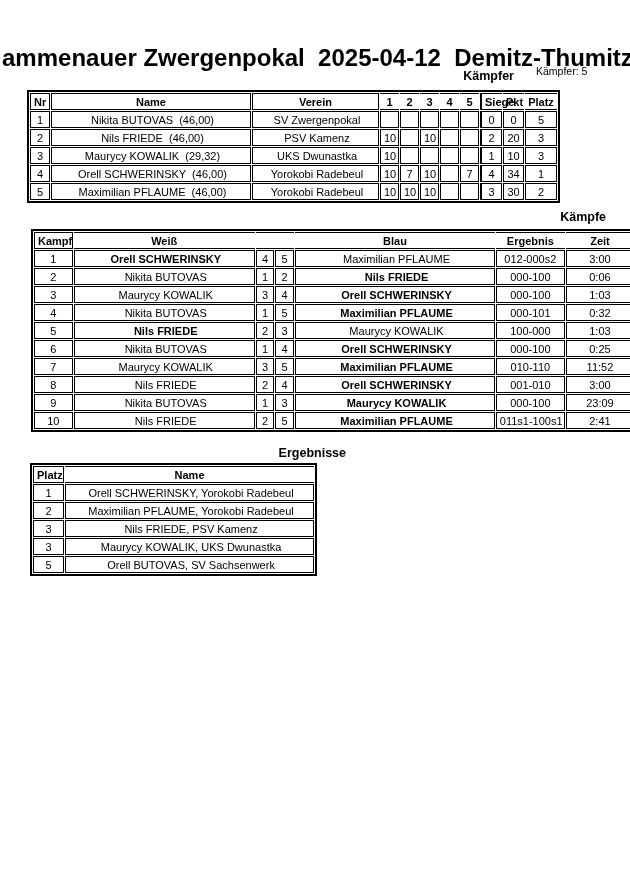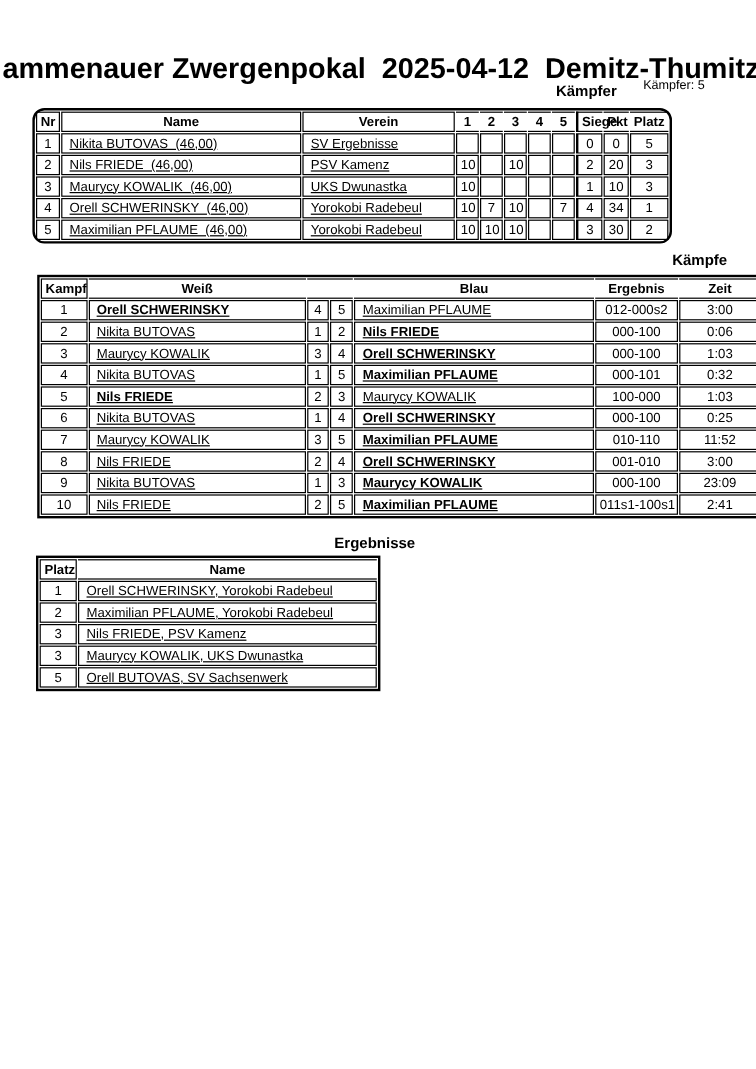--- a/index.html
+++ b/index.html
@@ -25,27 +25,27 @@
     position:absolute;border-collapse:separate;border-spacing:1px;
     border:2px solid #000;background:#fff;table-layout:fixed;
     font-size:11px;line-height:14px;
   }
   table.sheet td,table.sheet th{
     box-sizing:border-box;height:17px;border:1px solid #000;
     padding:0 3px;white-space:pre;overflow:visible;font-weight:normal;
     text-align:center;vertical-align:middle;
   }
   table.sheet th{font-weight:bold;}
-  table.sheet .l{text-align:left;padding-left:6px;text-decoration:underline;}
+  table.sheet .l{text-align:center;padding-left:6px;}
   table.sheet .nb{border-left:none;border-right:none;}
   table.sheet .hb{border-left:none;border-right:none;}
   table.sheet .thickL{border-left:2px solid #000 !important;}
   table.sheet .b{font-weight:bold;}
 
-  #fighters-table{left:27px;top:90px;width:530px;border-radius:10px;}
+  #fighters-table{left:27px;top:90px;width:530px;}
   #bouts-table{left:31px;top:229px;width:606px;}
   #results-table{left:30px;top:463px;width:287px;}
 </style>
 </head>
 <body>
 
 <div class="page">
 
   <div class="title">ammenauer Zwergenpokal  2025-04-12  Demitz-Thumitz  U13m</div>
   <div class="fighter-count">Kämpfer: 5</div>
@@ -78,21 +78,21 @@
         <th class="nb">5</th>
         <th class="nb thickL">Siege</th>
         <th class="nb">Pkt</th>
         <th class="nb">Platz</th>
       </tr>
     </thead>
     <tbody>
         <tr>
           <td>1</td>
           <td class="l">Nikita BUTOVAS  (46,00)</td>
-          <td class="l">SV Ergebnisse</td>
+          <td class="l">SV Zwergenpokal</td>
           <td></td>
           <td></td>
           <td></td>
           <td></td>
           <td></td>
           <td class="thickL">0</td>
           <td>0</td>
           <td>5</td>
         </tr>
         <tr>
@@ -103,21 +103,21 @@
           <td></td>
           <td>10</td>
           <td></td>
           <td></td>
           <td class="thickL">2</td>
           <td>20</td>
           <td>3</td>
         </tr>
         <tr>
           <td>3</td>
-          <td class="l">Maurycy KOWALIK  (46,00)</td>
+          <td class="l">Maurycy KOWALIK  (29,32)</td>
           <td class="l">UKS Dwunastka</td>
           <td>10</td>
           <td></td>
           <td></td>
           <td></td>
           <td></td>
           <td class="thickL">1</td>
           <td>10</td>
           <td>3</td>
         </tr>

